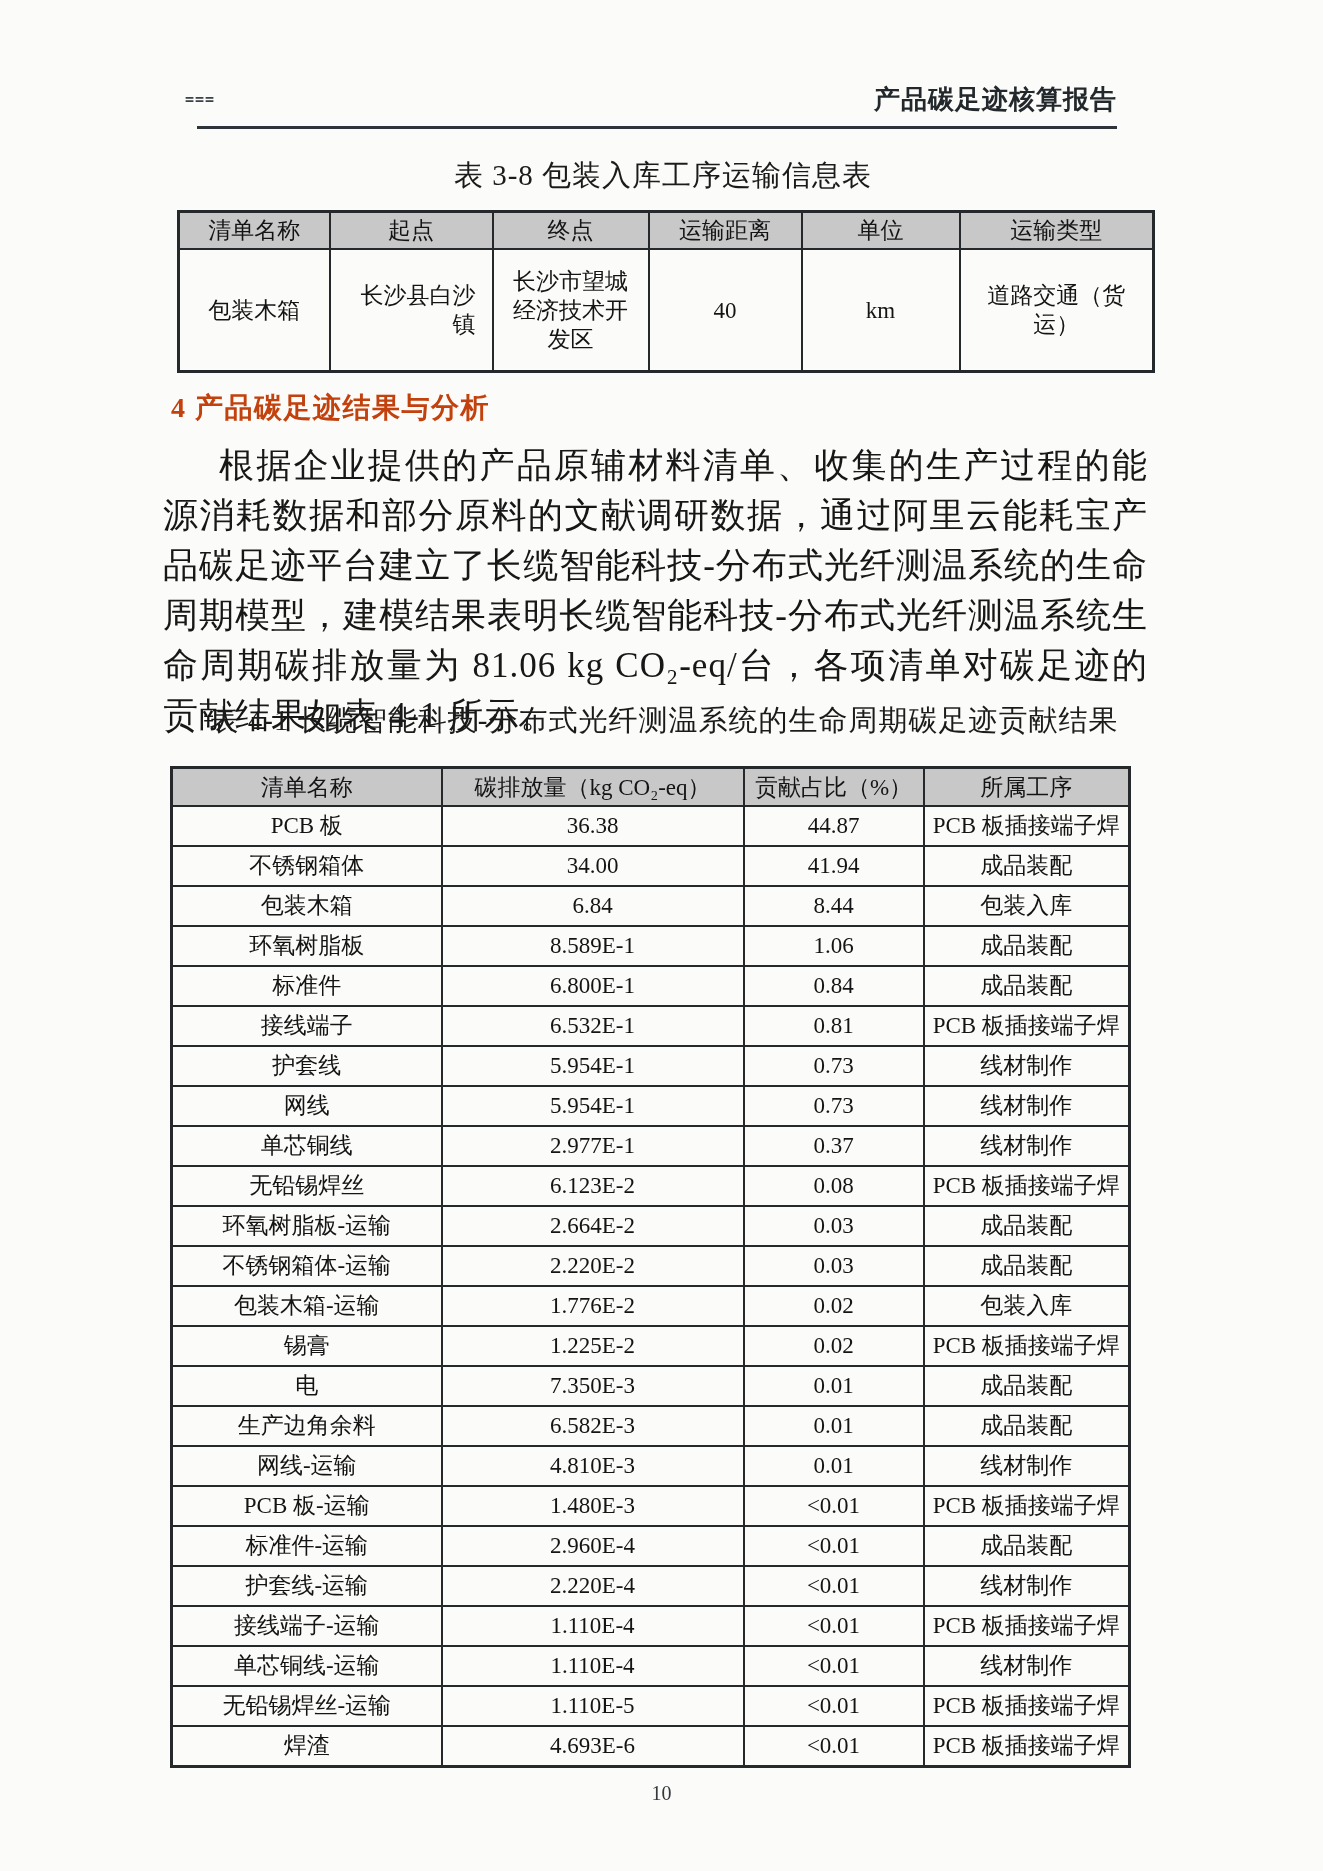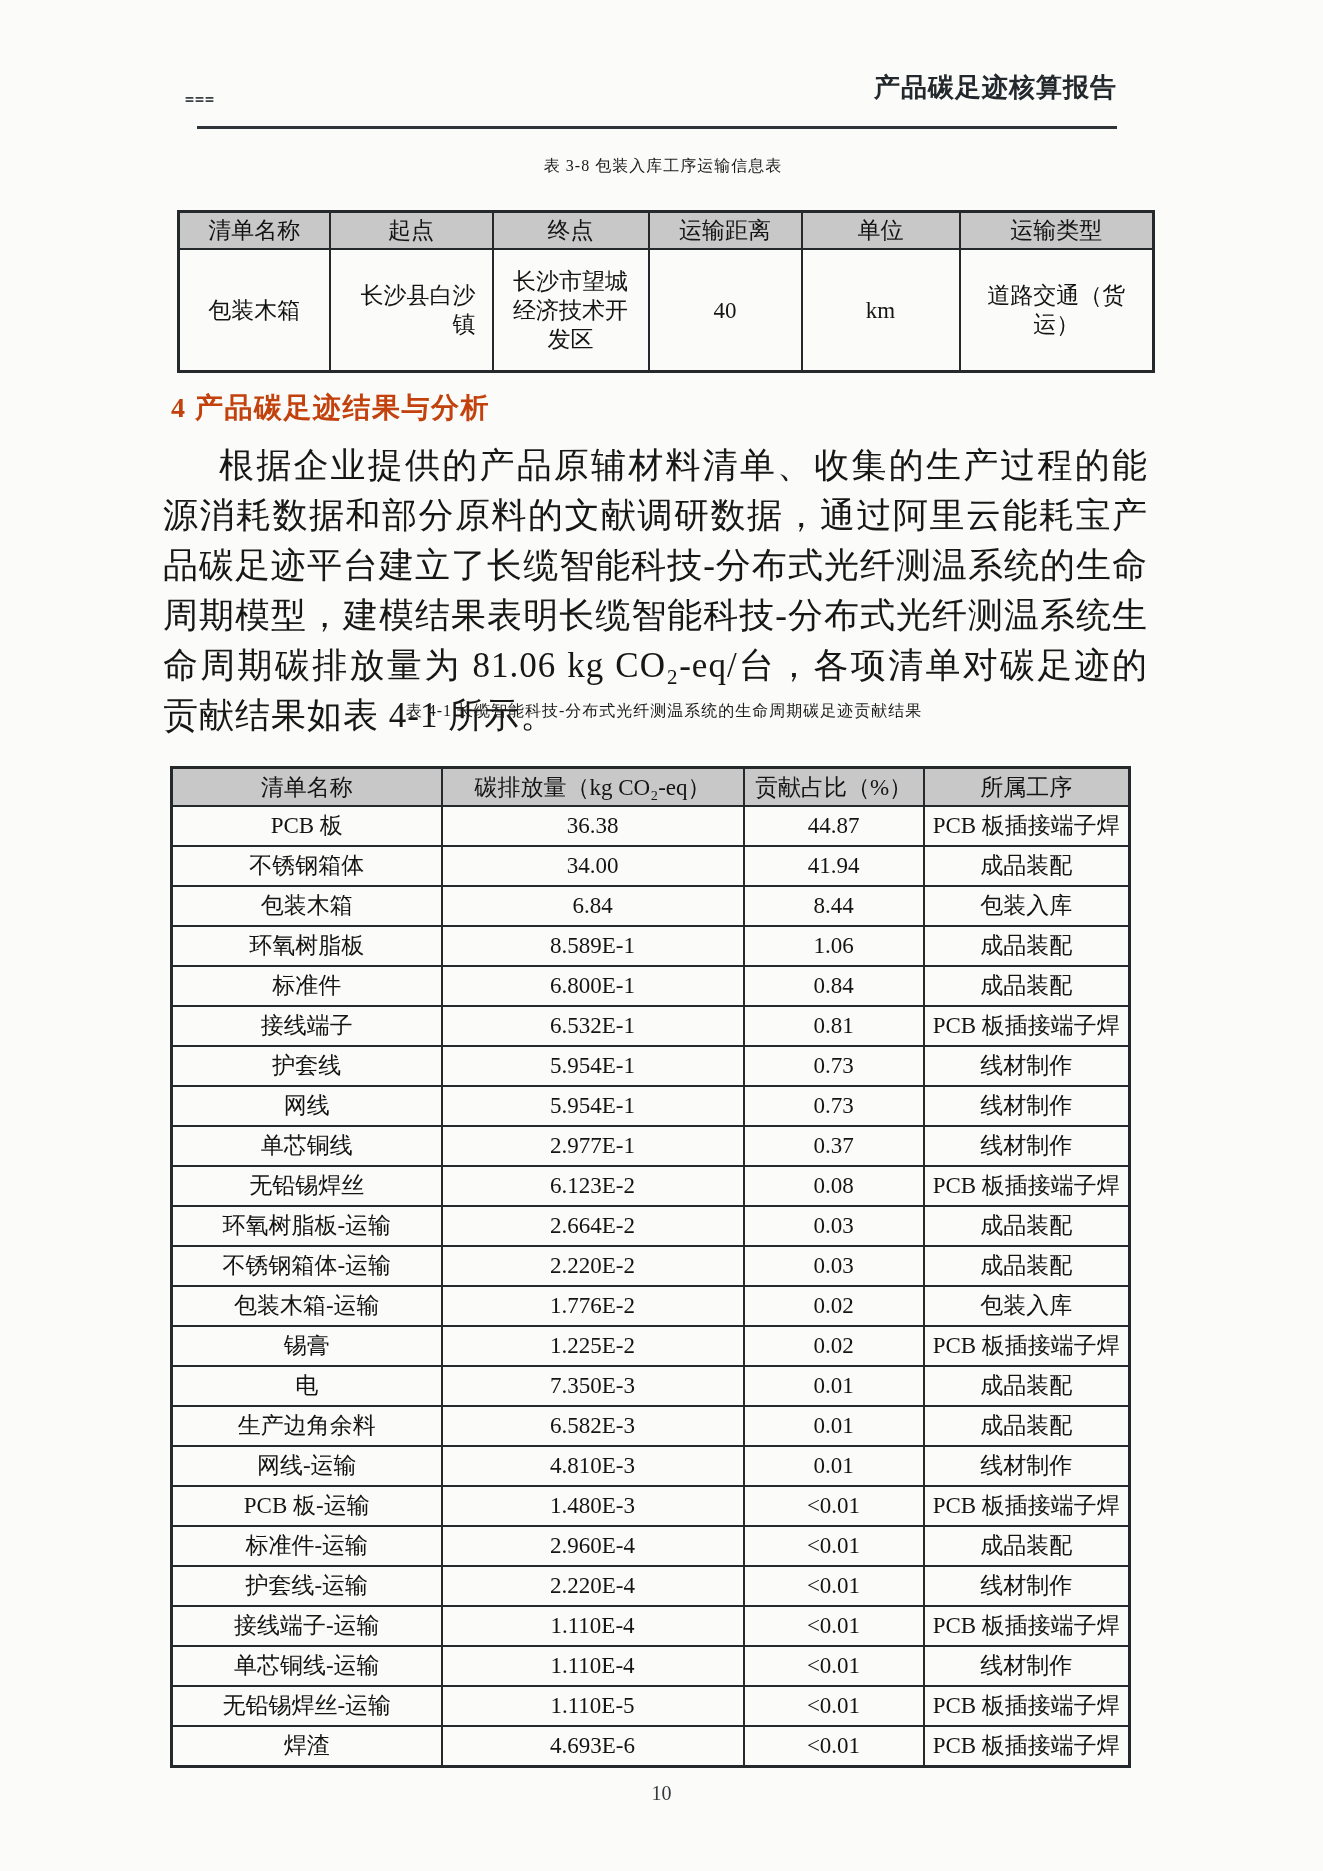--- a/index.html
+++ b/index.html
@@ -11,32 +11,32 @@
     font-family:"Liberation Serif","DejaVu Serif",serif;
     color:#1c1c1c;
     overflow:hidden;
   }
   .corner-mark{
     position:absolute;left:185px;top:90px;
     font-family:"DejaVu Sans Mono","Liberation Mono",monospace;
     font-size:15px;font-weight:700;color:#3d4247;letter-spacing:1px;
   }
   .doc-title{
-    position:absolute;top:70px;left:0;width:1117px;
+    position:absolute;top:82px;left:0;width:1117px;
     text-align:right;
     font-family:"Liberation Sans","DejaVu Sans",sans-serif;
     font-size:26px;font-weight:600;color:#23282c;letter-spacing:1px;
   }
   .header-rule{
     position:absolute;left:197px;top:126px;width:920px;height:3px;
     background:#2e3438;
   }
   .table-caption{
     position:absolute;left:163px;width:1000px;
-    text-align:center;font-size:16px;color:#1b1b1b;letter-spacing:1px;
+    text-align:center;font-size:29px;color:#1b1b1b;letter-spacing:1px;
   }
   .caption-38{top:156px;}
   .caption-41{top:701px;width:1002px;}
   table{
     border-collapse:collapse;table-layout:fixed;
     font-size:23px;text-align:center;color:#141414;
   }
   table,th,td{border:2px solid #26292c;}
   table{border-width:3px;}
   th{background:#c8c8c8;font-weight:400;padding:2px 4px;}

